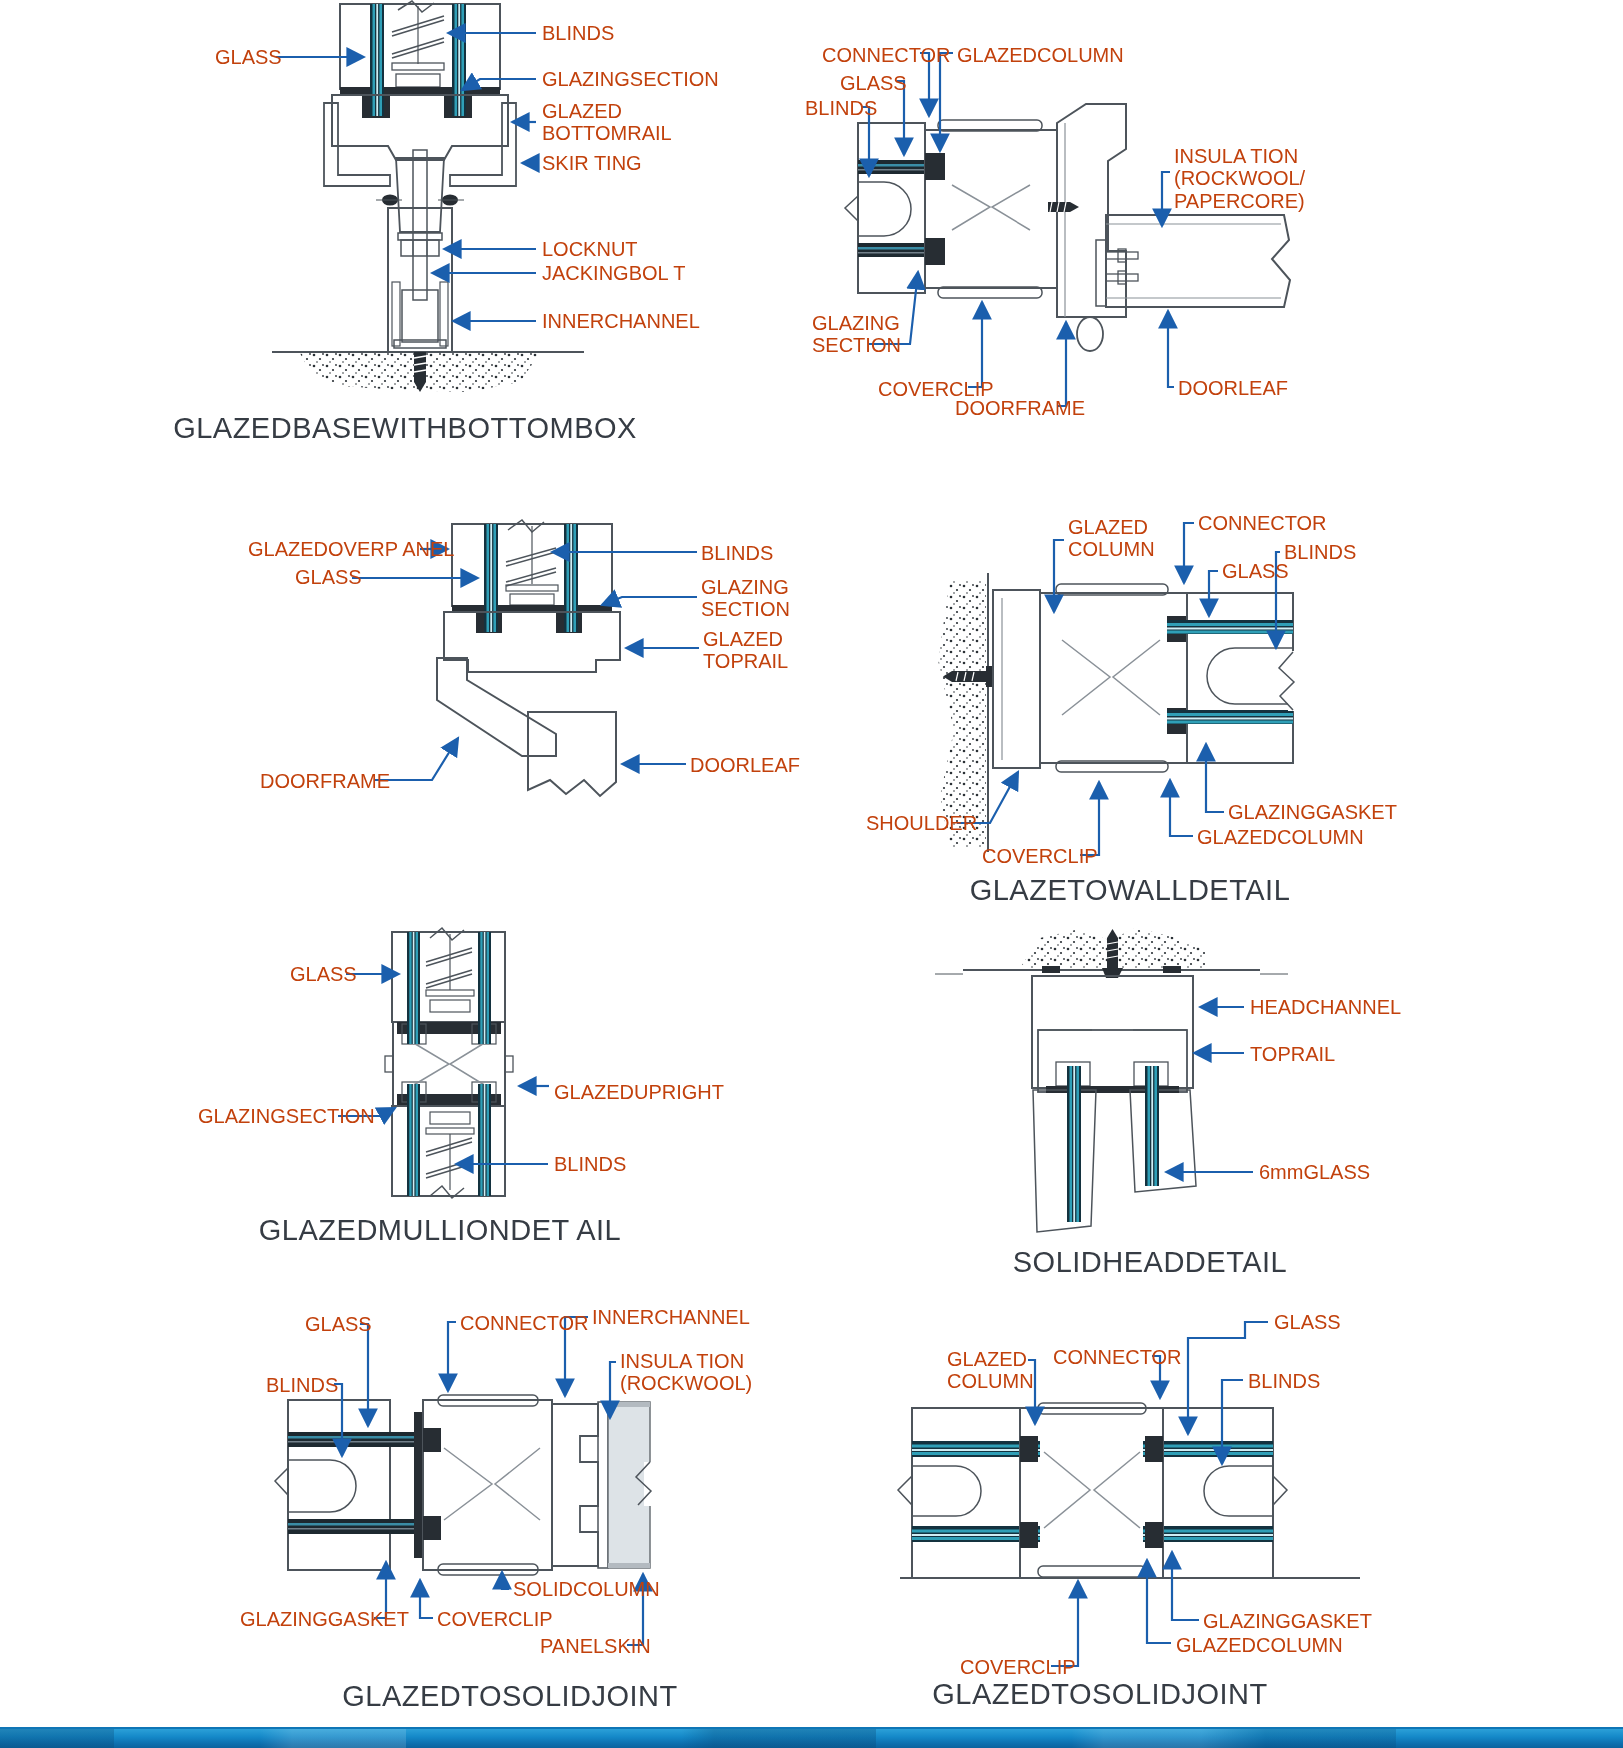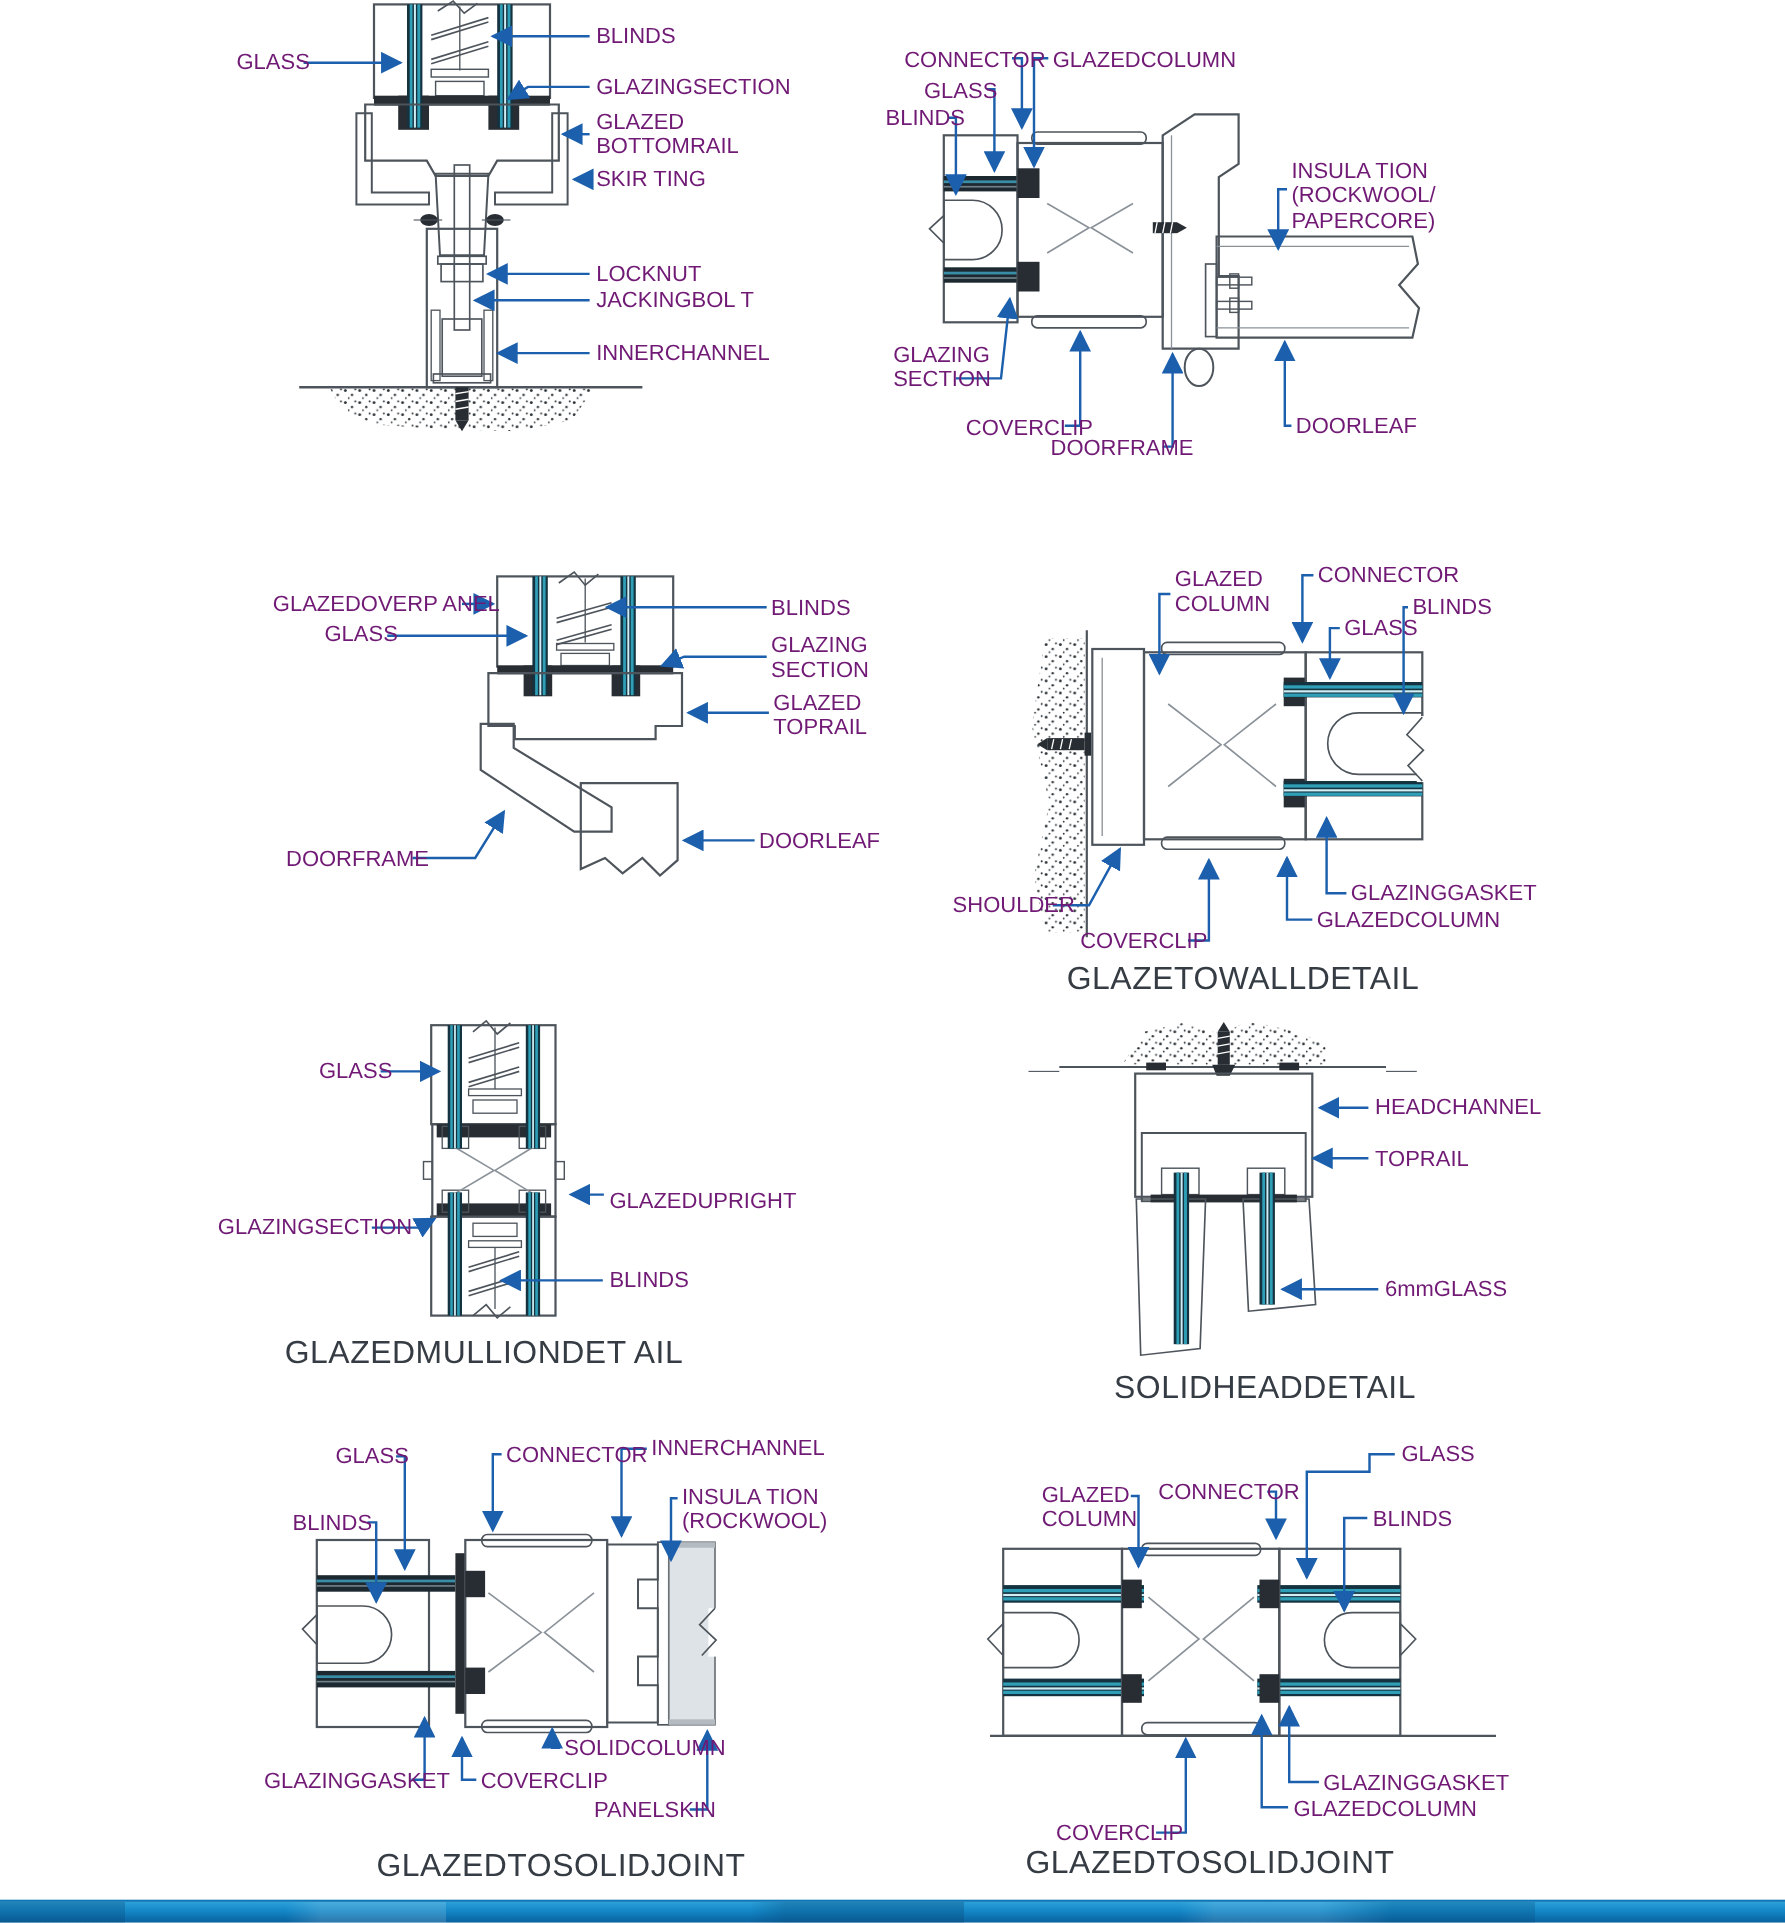--- a/index.html
+++ b/index.html
@@ -1,18 +1,18 @@
 <!DOCTYPE html>
 <html><head>
 <meta charset="utf-8">
 <style>
   html,body{margin:0;padding:0;background:#fff;}
   .page{position:relative;width:1623px;height:1748px;background:#ffffff;overflow:hidden;
         font-family:"Liberation Sans",sans-serif;}
-  .lbl{position:absolute;color:#701a75;font-size:20px;line-height:1.12;white-space:pre-line;letter-spacing:0px;}
+  .lbl{position:absolute;color:#c2410c;font-size:20px;line-height:1.12;white-space:pre-line;letter-spacing:0px;}
   .ttl{position:absolute;color:#363c44;font-size:29px;letter-spacing:0.5px;text-align:center;white-space:nowrap;}
   svg.dwg{position:absolute;overflow:visible;}
   .ld{stroke:#1b5fad;stroke-width:2.2;fill:none;}
   .ol{stroke:#4d545b;fill:none;}
   .footer-bar{position:absolute;left:0;top:1727px;width:1623px;height:21px;
     background:
       linear-gradient(90deg, rgba(8,70,115,.30) 0 7%, rgba(255,255,255,0) 7% 16%,
         rgba(255,255,255,.14) 18% 25%, rgba(255,255,255,0) 25% 42%,
         rgba(8,70,115,.32) 44% 54%, rgba(255,255,255,0) 54% 66%,
         rgba(255,255,255,.12) 68% 74%, rgba(8,70,115,.26) 78% 86%, rgba(255,255,255,0) 86%),
@@ -109,20 +109,21 @@
 </svg>
 <div class="lbl" style="left:215px;top:46px">GLASS</div>
 <div class="lbl" style="left:542px;top:22px">BLINDS</div>
 <div class="lbl" style="left:542px;top:68px">GLAZINGSECTION</div>
 <div class="lbl" style="left:542px;top:100px">GLAZED
 BOTTOMRAIL</div>
 <div class="lbl" style="left:542px;top:152px">SKIR TING</div>
 <div class="lbl" style="left:542px;top:238px">LOCKNUT</div>
 <div class="lbl" style="left:542px;top:262px">JACKINGBOL T</div>
 <div class="lbl" style="left:542px;top:310px">INNERCHANNEL</div>
+<div class="ttl" style="left:170px;top:412px;width:470px">GLAZEDBASEWITHBOTTOMBOX</div>
 
 <svg class="dwg" style="left:740px;top:25px" width="680" height="440" viewBox="740 25 680 440">
   <defs>
     <linearGradient id="g2" x1="0" y1="0" x2="0.7" y2="1">
           <stop offset="0" stop-color="#f6f8f9"></stop>
           <stop offset="0.55" stop-color="#e7ecee"></stop>
           <stop offset="1" stop-color="#d5dcdf"></stop>
         </linearGradient>
     <marker id="ar2" markerWidth="9" markerHeight="9" refX="8" refY="4.5" orient="auto">
           <path d="M0,0 L9,4.5 L0,9 z" fill="#1b5fad"></path>

